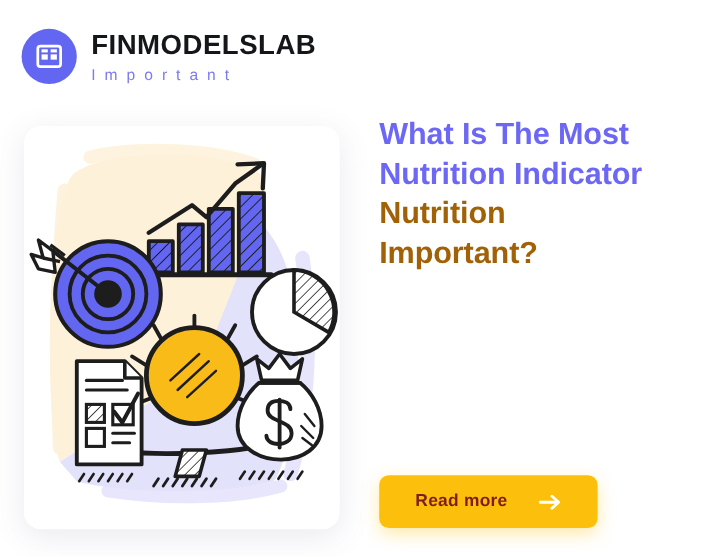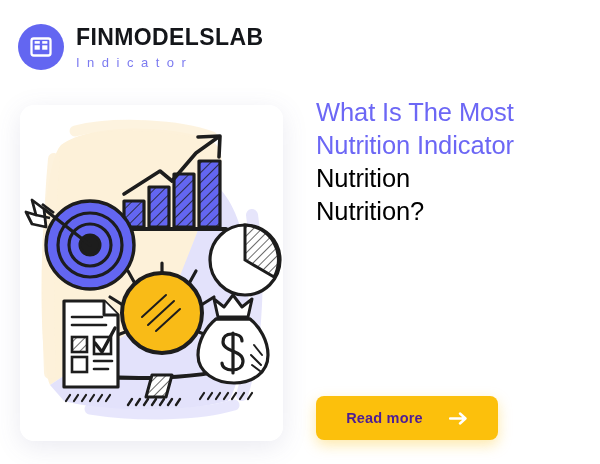--- a/index.html
+++ b/index.html
@@ -77,38 +77,38 @@
     height: 100%;
   }
 
   
   .headline {
     position: absolute;
     left: 316px;
     top: 96px;
     width: 270px;
     font-size: 25.5px;
-    font-weight: 400;
+    font-weight: 700;
     line-height: 1.29;
     letter-spacing: -0.1px;
   }
   .headline .lead { color: #6c67f5; display: block; }
-  .headline .topic { color: #000000; display: block; }
+  .headline .topic { color: #a16207; display: block; }
 
   .cta {
     position: absolute;
     left: 316px;
     top: 396px;
     width: 182px;
     height: 44px;
     border: 0;
     border-radius: 8px;
     background: #fcc00c;
     box-shadow: 0 5px 14px rgba(252, 192, 12, 0.35);
-    color: #4c1d95;
+    color: #7f1d1d;
     font-family: "Liberation Sans", sans-serif;
     font-size: 14.5px;
     font-weight: 700;
     letter-spacing: 0.2px;
     display: flex;
     align-items: center;
     justify-content: center;
     gap: 26px;
     cursor: pointer;
     padding: 16px;
@@ -128,21 +128,21 @@
       <svg width="24" height="24" viewBox="0 0 24 24" aria-hidden="true">
         <rect x="2.5" y="3.5" width="19" height="17" rx="2.2" fill="none" stroke="#ffffff" stroke-width="2.3"></rect>
         <rect x="5.6" y="10.3" width="5.2" height="4.4" fill="#ffffff"></rect>
         <rect x="13.2" y="10.3" width="5.2" height="4.4" fill="#ffffff"></rect>
         <rect x="5.6" y="6.1" width="5.2" height="2.6" fill="#ffffff"></rect>
         <rect x="13.2" y="6.1" width="5.2" height="2.6" fill="#ffffff"></rect>
       </svg>
     </span>
     <span class="brand-text">
       <span class="brand-name">FINMODELSLAB</span>
-      <span class="brand-sub">Indicator</span>
+      <span class="brand-sub">Important</span>
     </span>
   </div>
 
   <div class="illus-card">
     <svg viewBox="0 0 263 336" aria-hidden="true">
       <defs>
         <pattern id="hatchPurple" width="7" height="7" patternTransform="rotate(45)" patternUnits="userSpaceOnUse">
           <rect width="7" height="7" fill="#6366f1"></rect>
           <line x1="0" y1="0" x2="0" y2="7" stroke="#1d1d1d" stroke-width="1.6"></line>
         </pattern>
@@ -286,21 +286,21 @@
           </g>
         </g>
       </g>
     </svg>
   </div>
 
   <div class="headline">
     <span class="lead">What Is The Most</span>
     <span class="lead">Nutrition Indicator</span>
     <span class="topic">Nutrition</span>
-    <span class="topic">Nutrition?</span>
+    <span class="topic">Important?</span>
   </div>
 
   <button class="cta">
     <span>Read more</span>
     <span class="cta-arrow">
       <svg width="19" height="13" viewBox="0 0 19 13" aria-hidden="true">
         <path d="M1 6.5 L 16 6.5 M11 1.5 L 16.5 6.5 L 11 11.5" fill="none" stroke="#ffffff" stroke-width="2.4" stroke-linecap="round" stroke-linejoin="round"></path>
       </svg>
     </span>
   </button>

